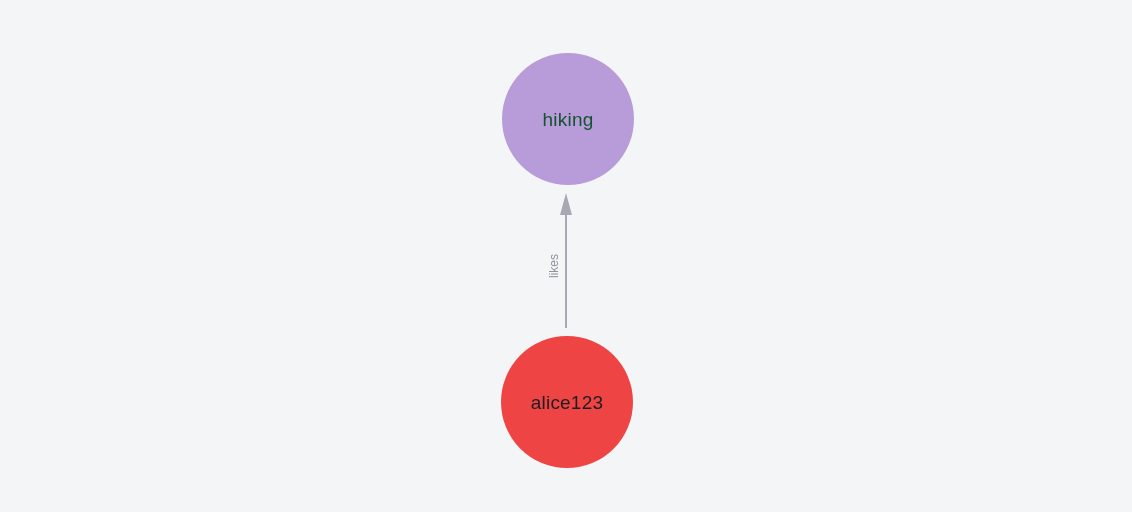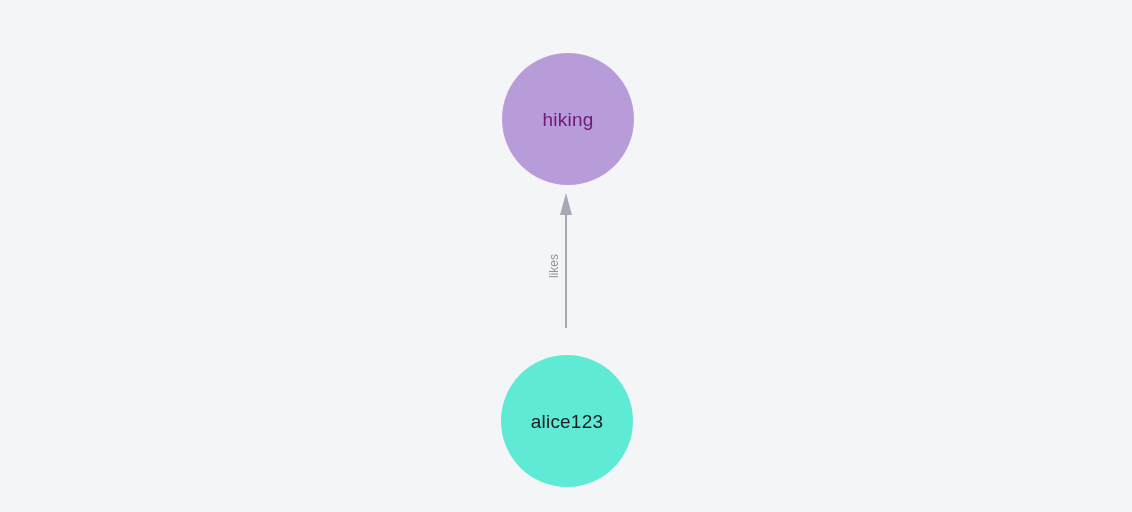--- a/index.html
+++ b/index.html
@@ -57,27 +57,27 @@
     font-size: 12px;
     line-height: 1;
     white-space: nowrap;
   }
 </style>
 </head>
 <body>
 
 <div class="canvas" style="background: rgb(244, 245, 246);">
 
-  <div class="node" style="left: 502px; top: 53px; width: 132px; height: 132px; background: rgb(183, 156, 217); color: #701a75; text-align: center;">
+  <div class="node" style="left: 502px; top: 53px; width: 132px; height: 132px; background: rgb(183, 156, 217); color: #14532d; text-align: center;">
     <span class="node-label">hiking</span>
   </div>
 
   <div>
     <div class="edge-line" style="background: rgb(166, 169, 179);"></div>
     <div class="edge-arrowhead" style="border-bottom-color: rgb(166, 169, 179);"></div>
     <span class="edge-label" style="color: rgb(142, 146, 156);">likes</span>
   </div>
 
-  <div class="node" style="left: 501px; top: 355px; width: 132px; height: 132px; background: #5eead4; color: rgb(29, 30, 34);">
+  <div class="node" style="left: 501px; top: 336px; width: 132px; height: 132px; background: #ef4444; color: rgb(29, 30, 34);">
     <span class="node-label">alice123</span>
   </div>
 
 </div>
 
 </body></html>

